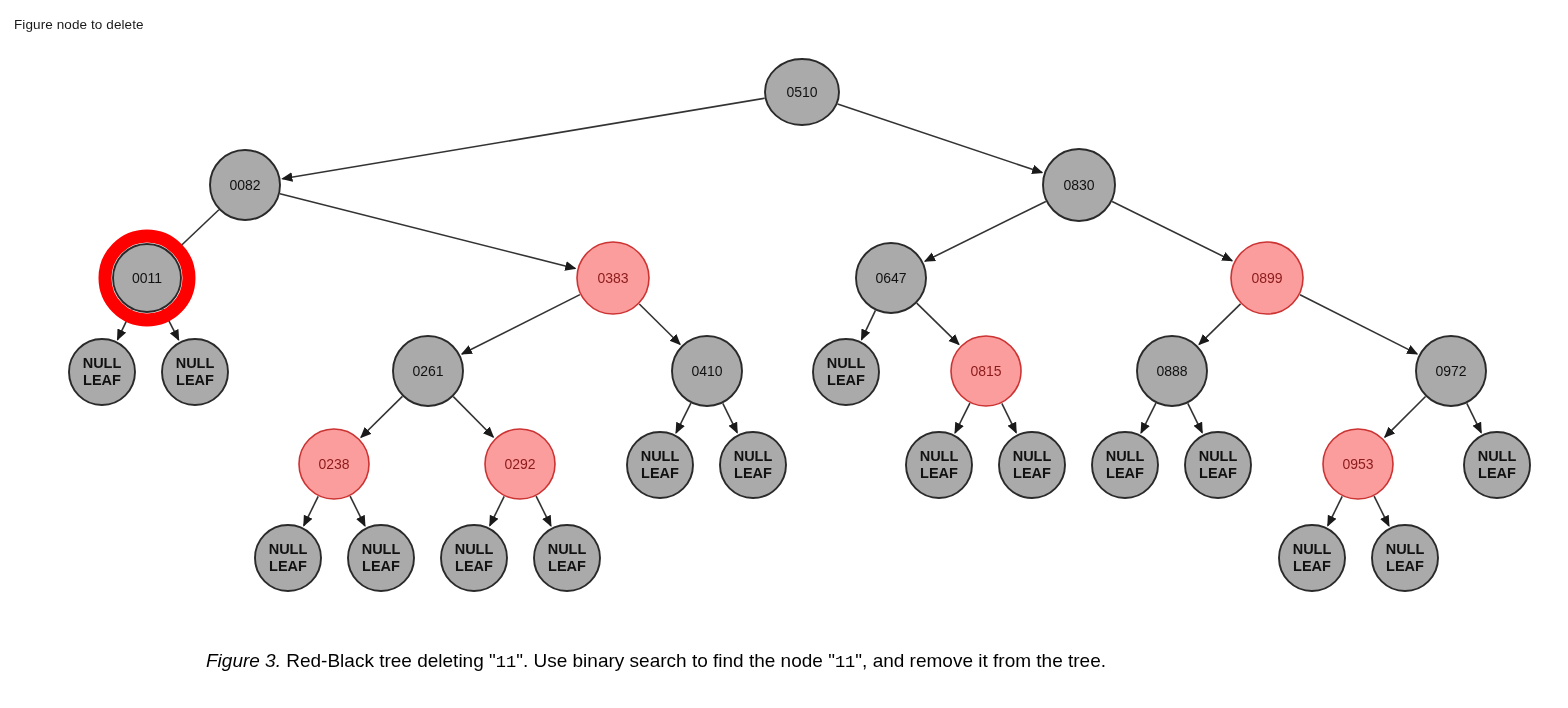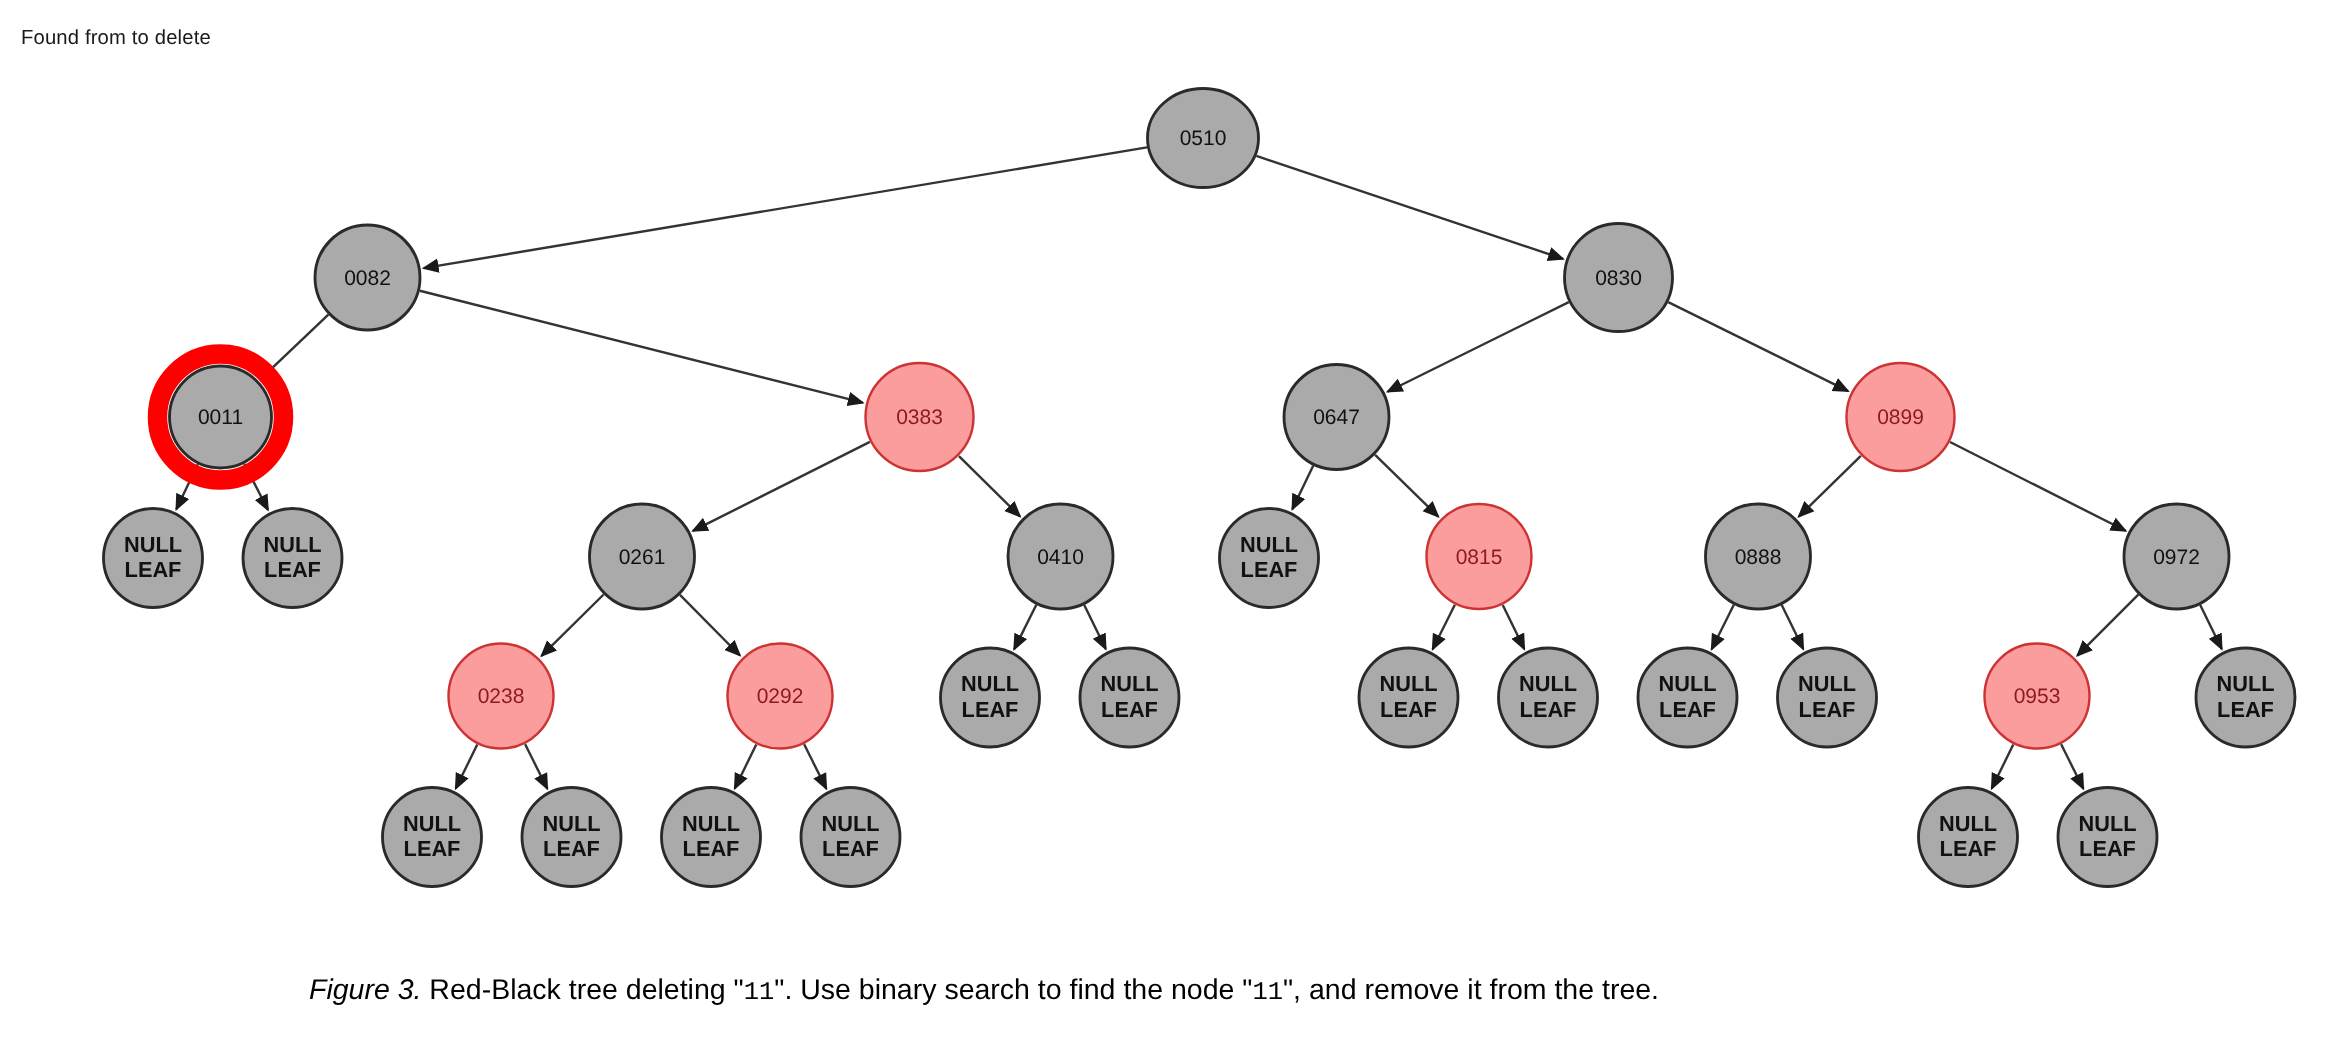--- a/index.html
+++ b/index.html
@@ -55,21 +55,21 @@
     pointer-events: none;
   }
   .node-label.leaf {
     font-size: 14.5px;
     font-weight: 700;
   }
 </style>
 </head>
 <body>
 
-<div id="status-text">Found from to delete</div>
+<div id="status-text">Figure node to delete</div>
 
 <svg id="tree-canvas" viewBox="0 0 1568 630" xmlns="http://www.w3.org/2000/svg">
   <defs>
     <marker id="arrowhead" markerWidth="7" markerHeight="7" refX="6.2" refY="3.2" orient="auto" markerUnits="strokeWidth">
       <path d="M0,0.2 L7,3.2 L0,6.2 z" fill="#1a1a1a"></path>
     </marker>
   </defs>
   <g id="edge-layer">
       <line x1="764.65" y1="98.24" x2="282.48" y2="178.74" stroke="#333333" stroke-width="1.6" marker-end="url(#arrowhead)"></line>
       <line x1="837.58" y1="103.94" x2="1042.03" y2="172.59" stroke="#333333" stroke-width="1.6" marker-end="url(#arrowhead)"></line>

